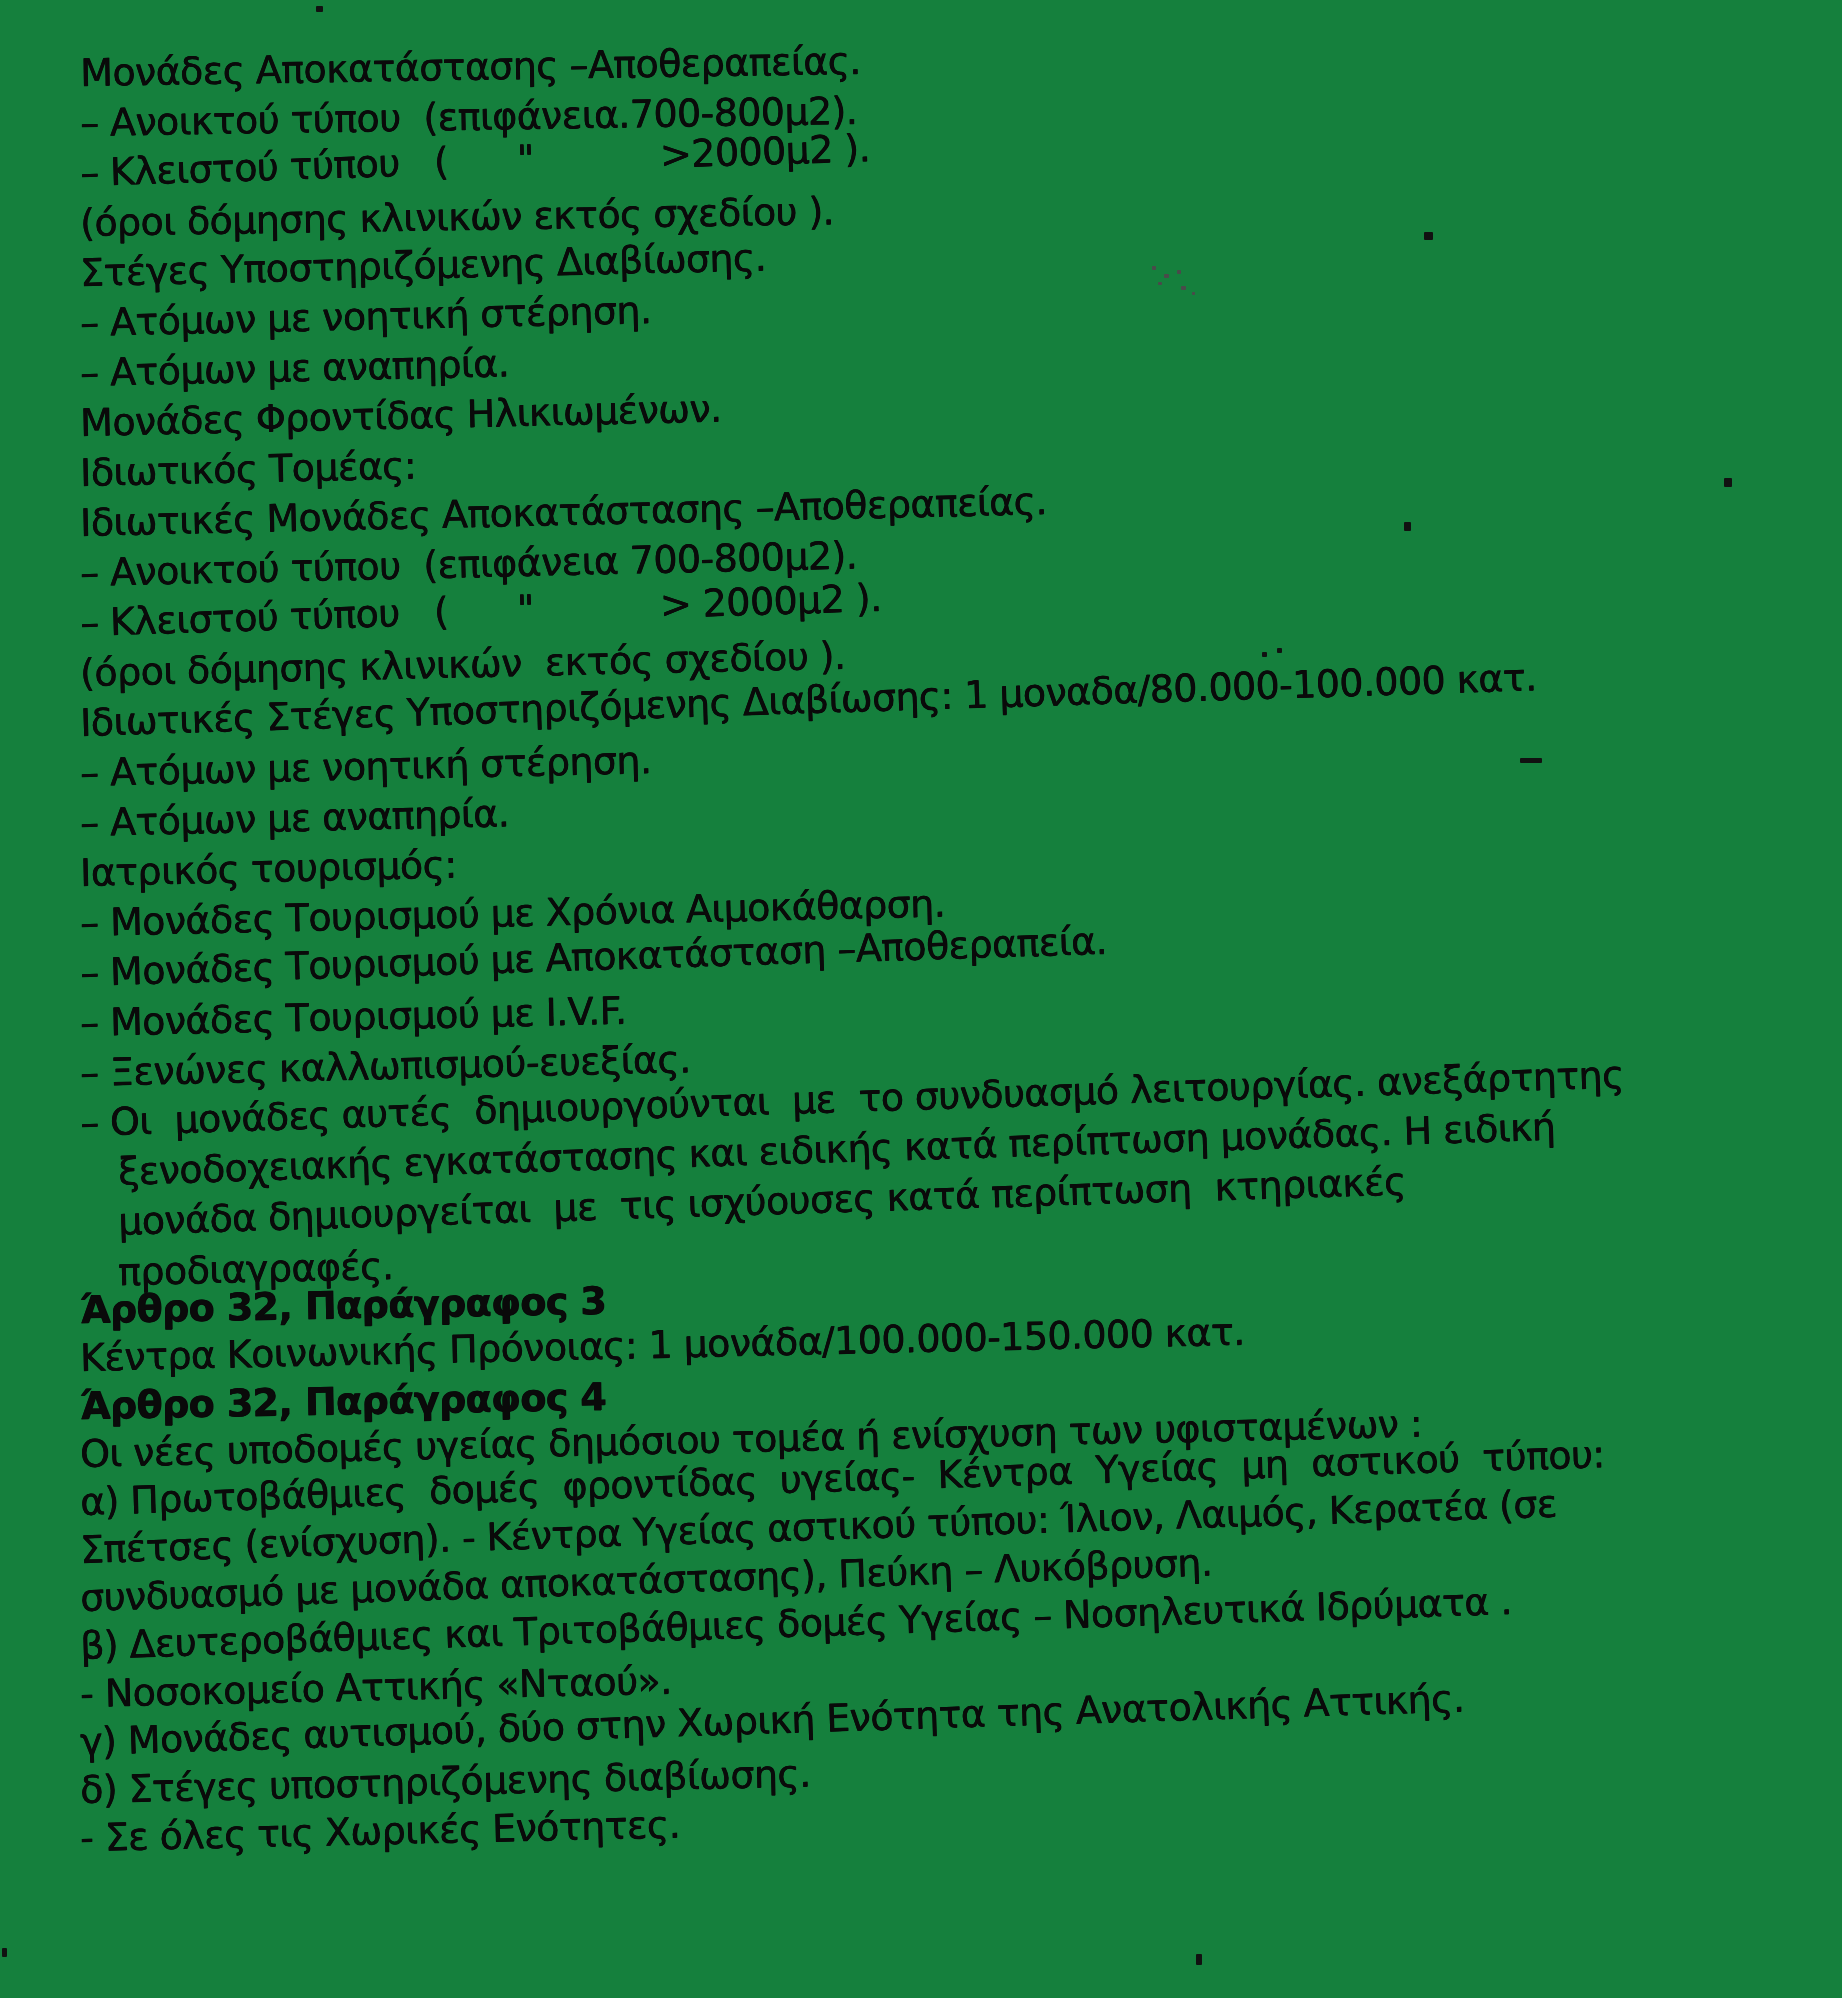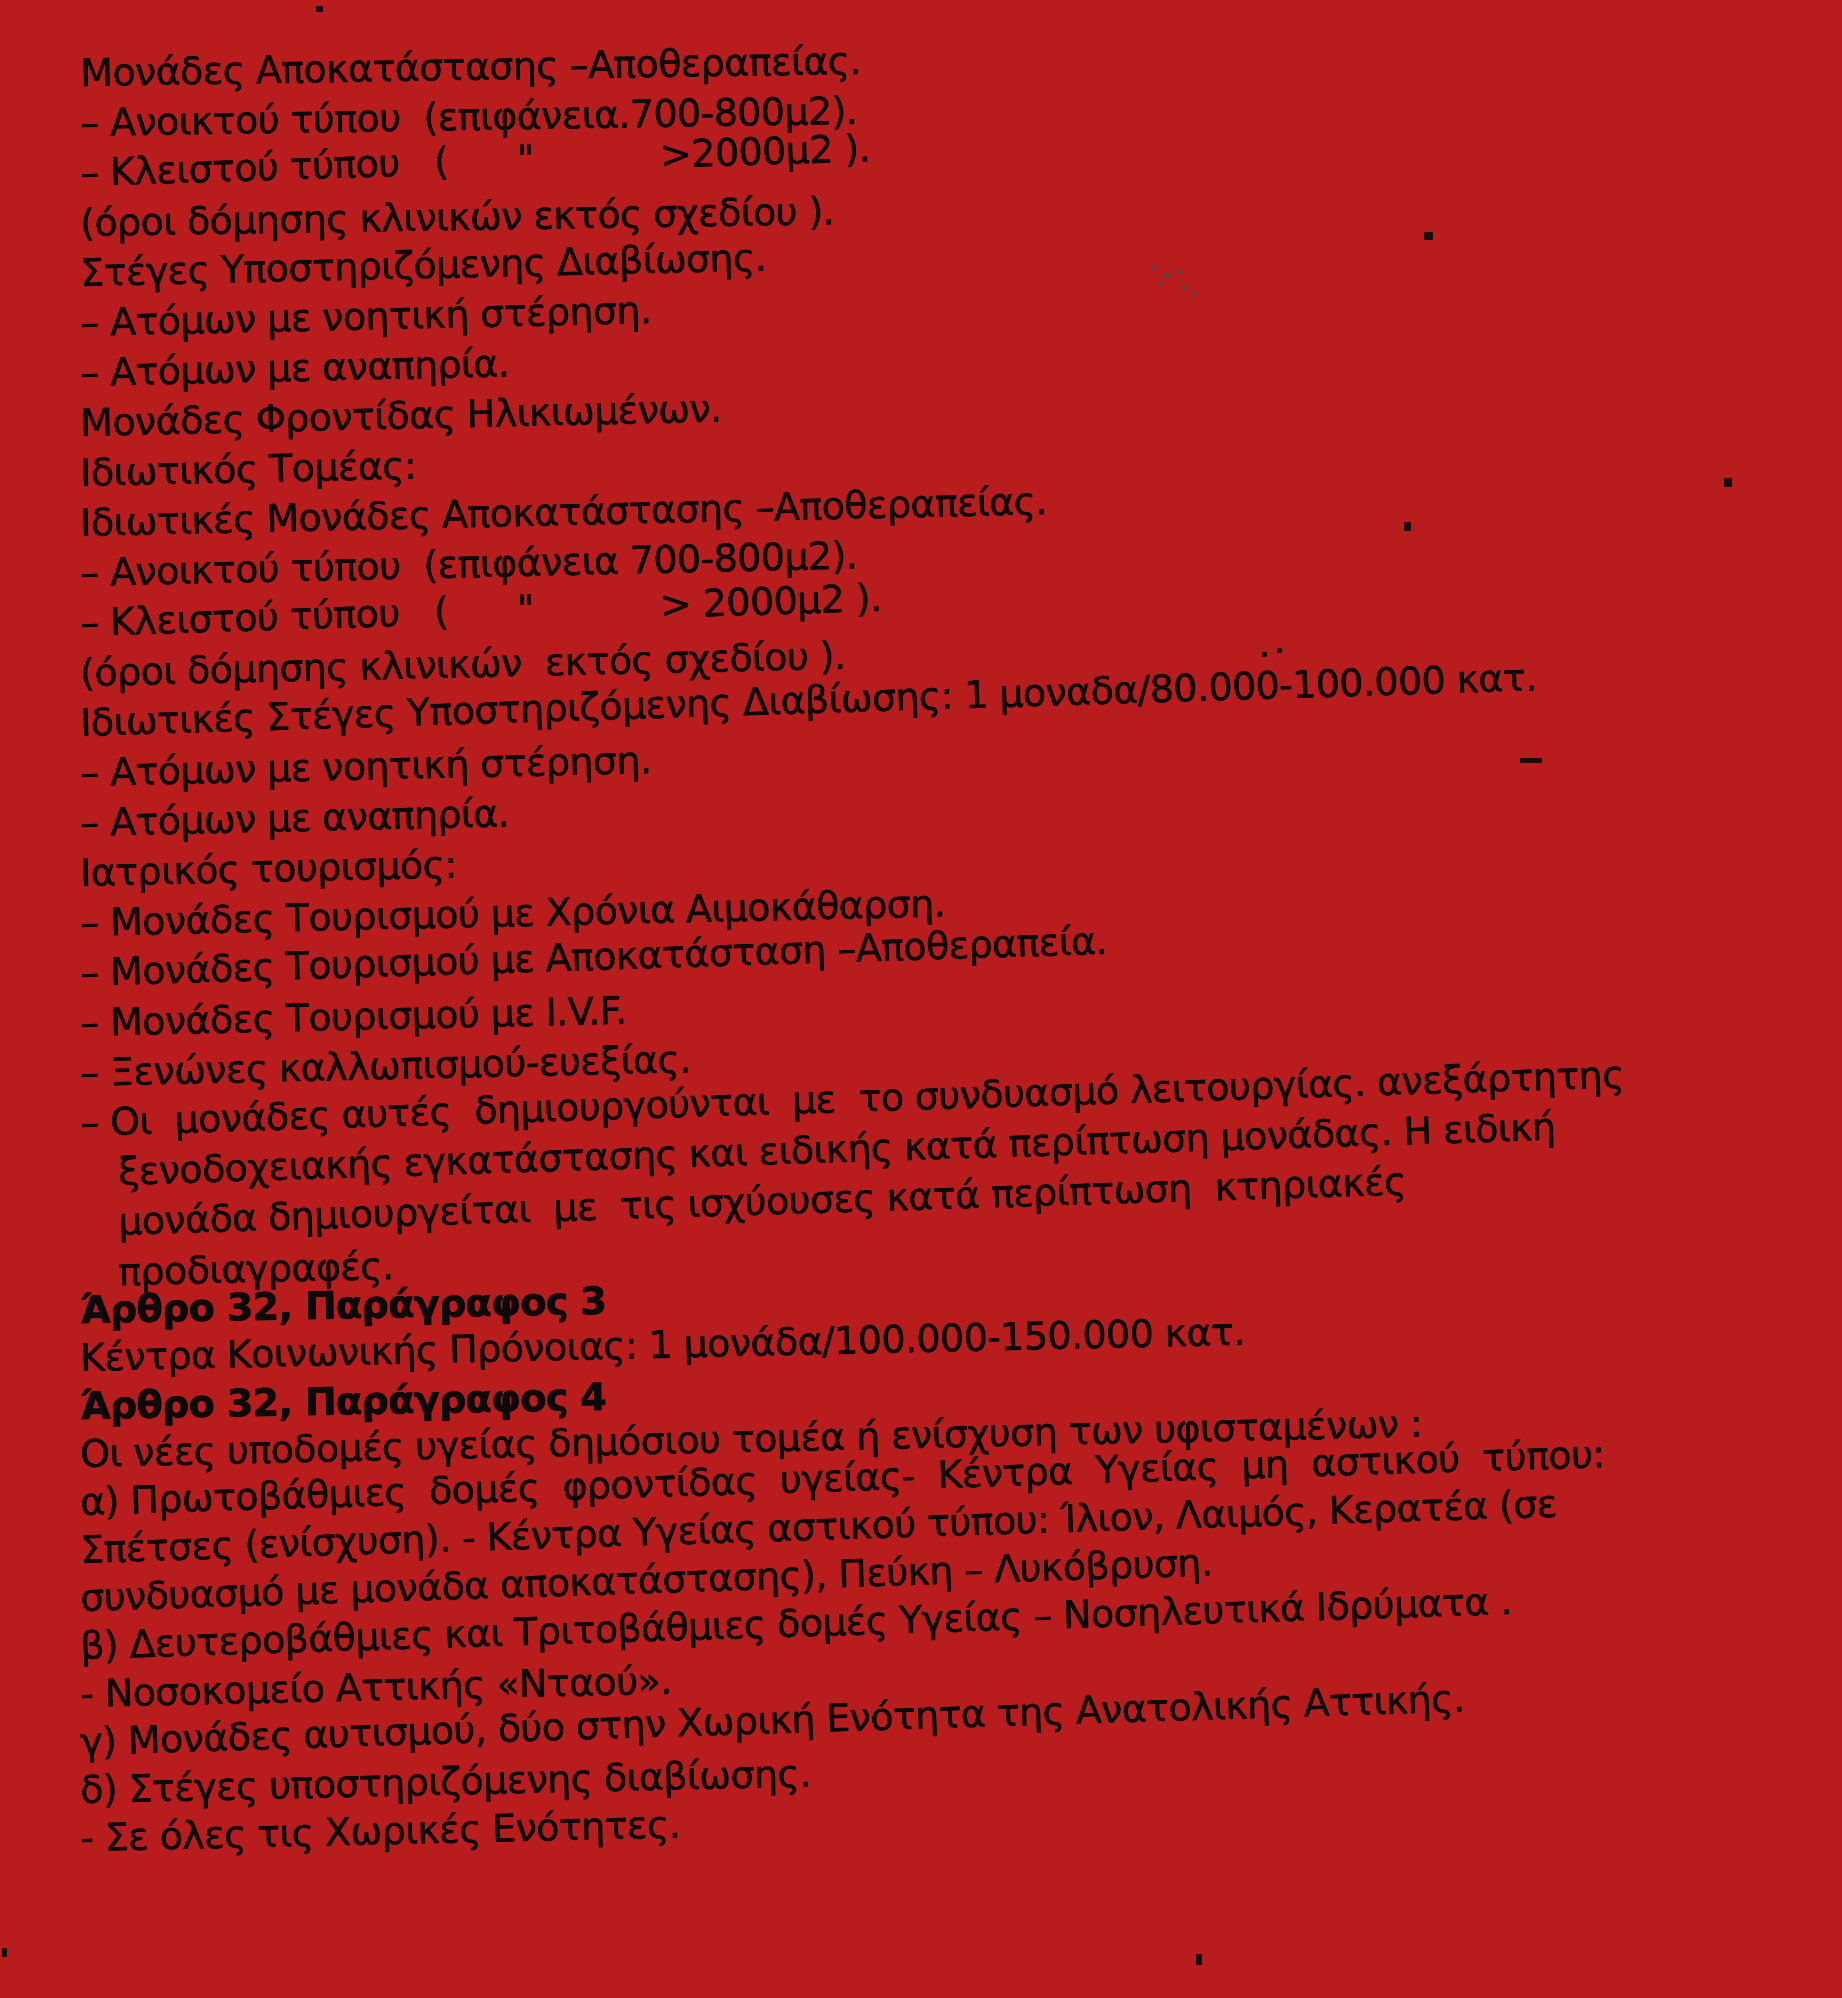--- a/index.html
+++ b/index.html
@@ -4,21 +4,21 @@
 <style>
   html, body {
     margin: 0;
     padding: 0;
     background: #ffffff;
   }
   .page {
     position: relative;
     width: 1842px;
     height: 1998px;
-    background: #b91c1c;
+    background: #15803d;
     overflow: hidden;
     font-family: "DejaVu Sans", sans-serif;
     color: #0a0a0a;
   }
   .text-block {
     position: absolute;
     left: 80px;
     top: 0;
     width: 1740px;
   }

